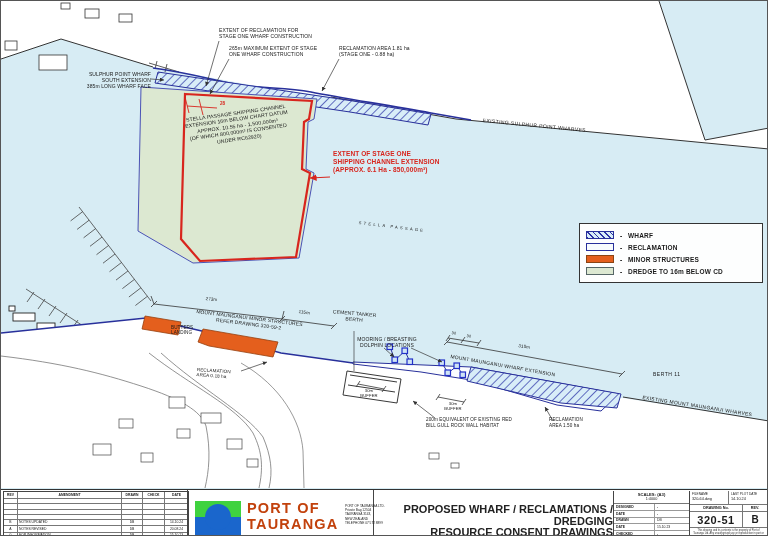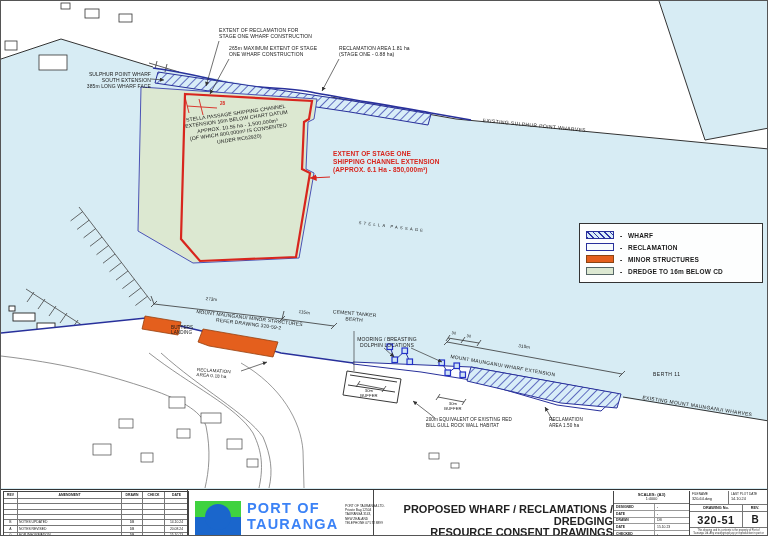--- a/index.html
+++ b/index.html
@@ -41,21 +41,21 @@
   .rhead{height:7px;font-weight:700;}
   .rhead>div{justify-content:center;}
   .rempty{height:4.5px;}
   .rdata{height:6px;}
   .vline{position:absolute;top:0;width:1px;height:48px;background:#444;}
   .logo{position:absolute;left:194px;top:11px;width:46px;height:34px;overflow:hidden;}
   .logo .lg-green{position:absolute;left:0;top:0;width:46px;height:16px;background:#3fd23f;}
   .logo .lg-blue{position:absolute;left:0;top:16px;width:46px;height:18px;background:#1a66cc;}
   .logo .lg-dome{position:absolute;left:10px;top:3px;width:26px;height:26px;border-radius:50%;background:#1a66cc;}
   .brand{position:absolute;left:246px;top:11px;font-size:14.5px;line-height:15.5px;font-weight:700;
-         letter-spacing:1.2px;white-space:pre-line;color:#3b82f6;}
+         letter-spacing:1.2px;white-space:pre-line;color:#c2410c;}
   .addr{position:absolute;left:344px;top:14px;font-size:3.2px;line-height:4.2px;white-space:pre-line;}
   .dtitle{position:absolute;left:372px;top:14px;width:240px;text-align:right;font-size:11px;
           line-height:11.5px;font-weight:600;white-space:pre-line;color:#222;}
   .scales{position:absolute;left:612px;top:1px;width:76px;height:47px;border-left:1px solid #444;
           box-sizing:border-box;font-size:3.4px;}
   .schead{height:12px;text-align:center;border-bottom:0.5px solid #777;}
   .schead .s1{font-weight:700;font-size:4.2px;padding-top:1px;}
   .schead .s2{font-size:3.8px;}
   .srow{display:flex;height:5.8px;border-bottom:0.5px solid #999;}
   .srow .sl{width:38px;padding-left:2px;border-right:0.5px solid #999;font-weight:700;display:flex;align-items:center;}

